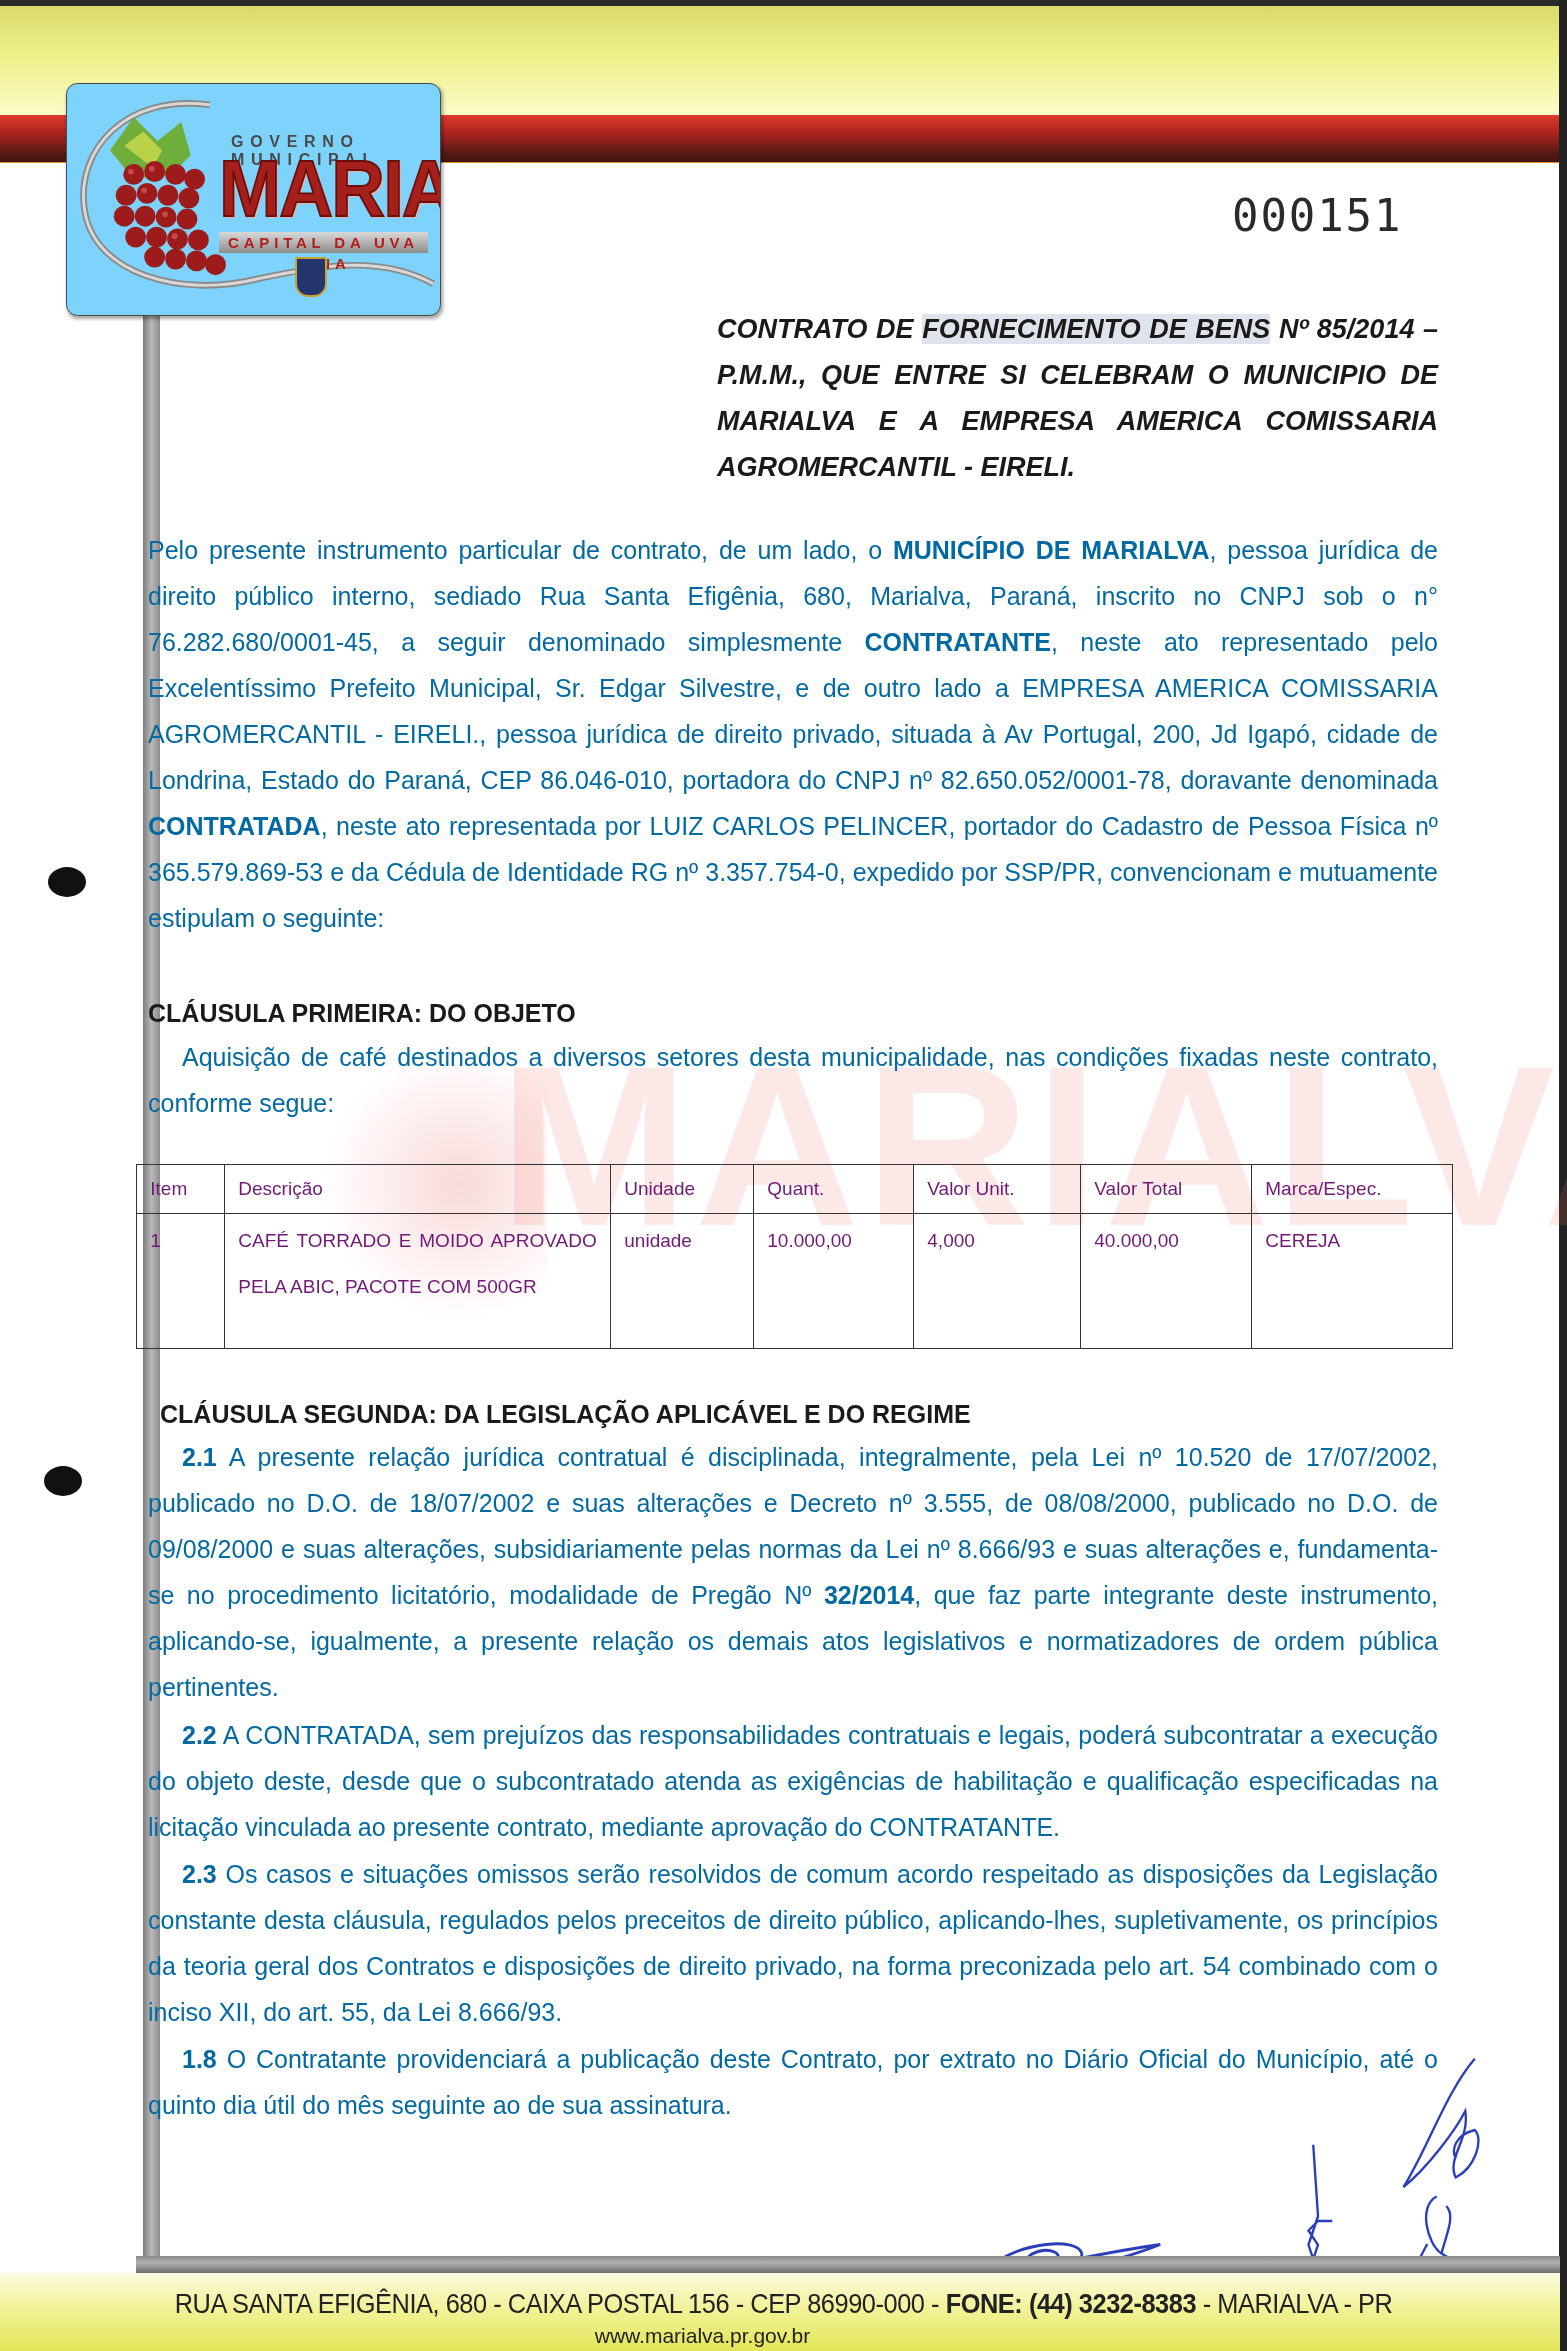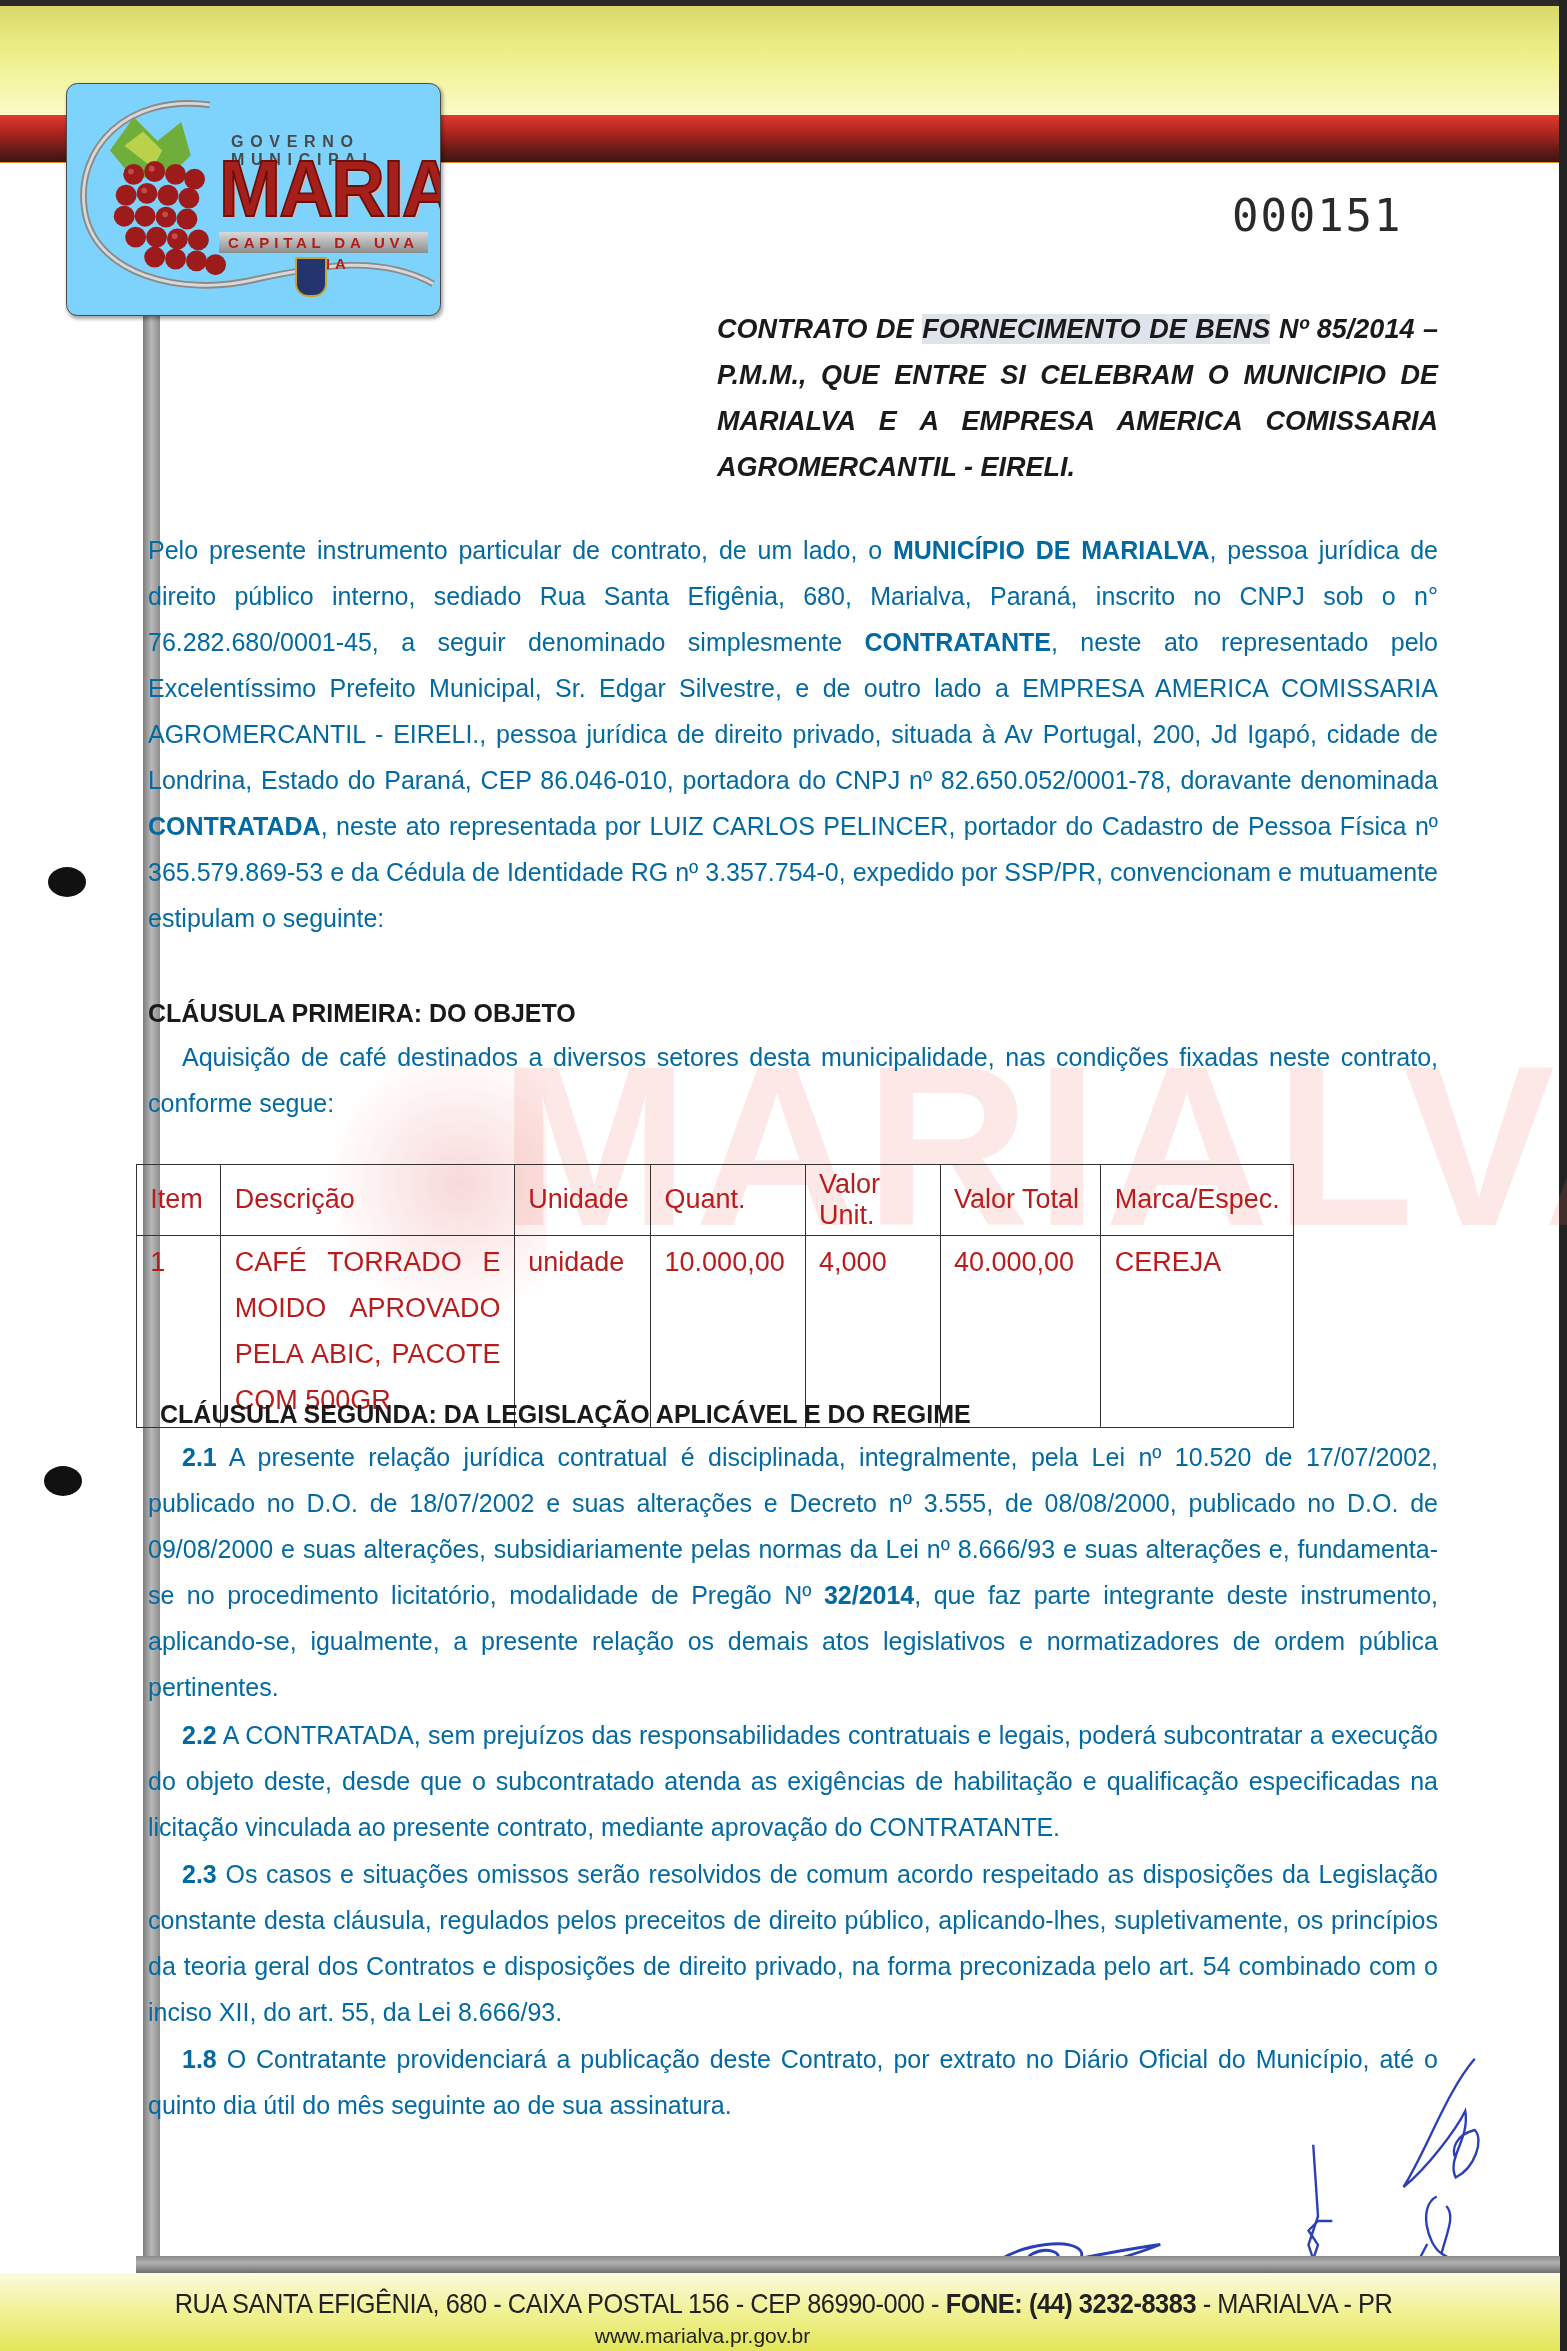--- a/index.html
+++ b/index.html
@@ -50,22 +50,22 @@
   .clause-head { position: absolute; left: 148px; font-size: 25px; font-weight: bold; color: #1a1a1a; }
 
   
   .watermark { position: absolute; left: 328px; top: 1003px; width: 1103px; height: 342px; pointer-events: none; }
   .wm-grapes { position: absolute; left: 0; top: 38px; width: 219px; height: 285px;
     background: radial-gradient(circle at 60% 50%, rgba(230,120,120,.28), rgba(255,200,200,.1) 60%, transparent 70%); }
   .wm-text { position: absolute; left: 171px; top: 28.5px; font-size: 228px; font-weight: bold;
     color: rgba(235,110,100,.16); letter-spacing: 5.7px; line-height: 1; }
 
   
-  .items-table { position: absolute; left: 136px; top: 1164px; width: 1158px; border-collapse: collapse;
-    font-size: 27px; color: #b91c1c; }
+  .items-table { position: absolute; left: 136px; top: 1164px; width: 1317px; border-collapse: collapse;
+    font-size: 19px; color: #701a75; }
   .items-table th, .items-table td { border: 1.4px solid #333; text-align: left; vertical-align: top;
     font-weight: normal; padding: 3.8px 13.3px 3.8px 13.3px; }
   .items-table th { height: 49px; vertical-align: middle; }
   .items-table td { height: 135px; line-height: 46px; }
   .items-table td.desc { text-align: justify; text-align-last: left; }
 
   
   .bottom-frame { position: absolute; left: 136px; top: 2256px; width: 1424px; height: 17px;
     background: linear-gradient(180deg,#8a8a8a,#b0b0b0 40%,#6e6e6e); }
   .footer-band { position: absolute; left: 0; top: 2273px; width: 1560px; height: 78px;

